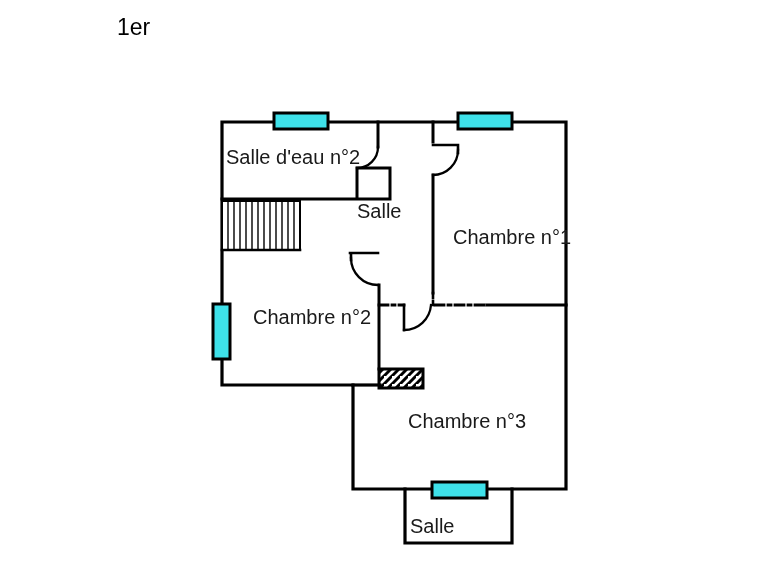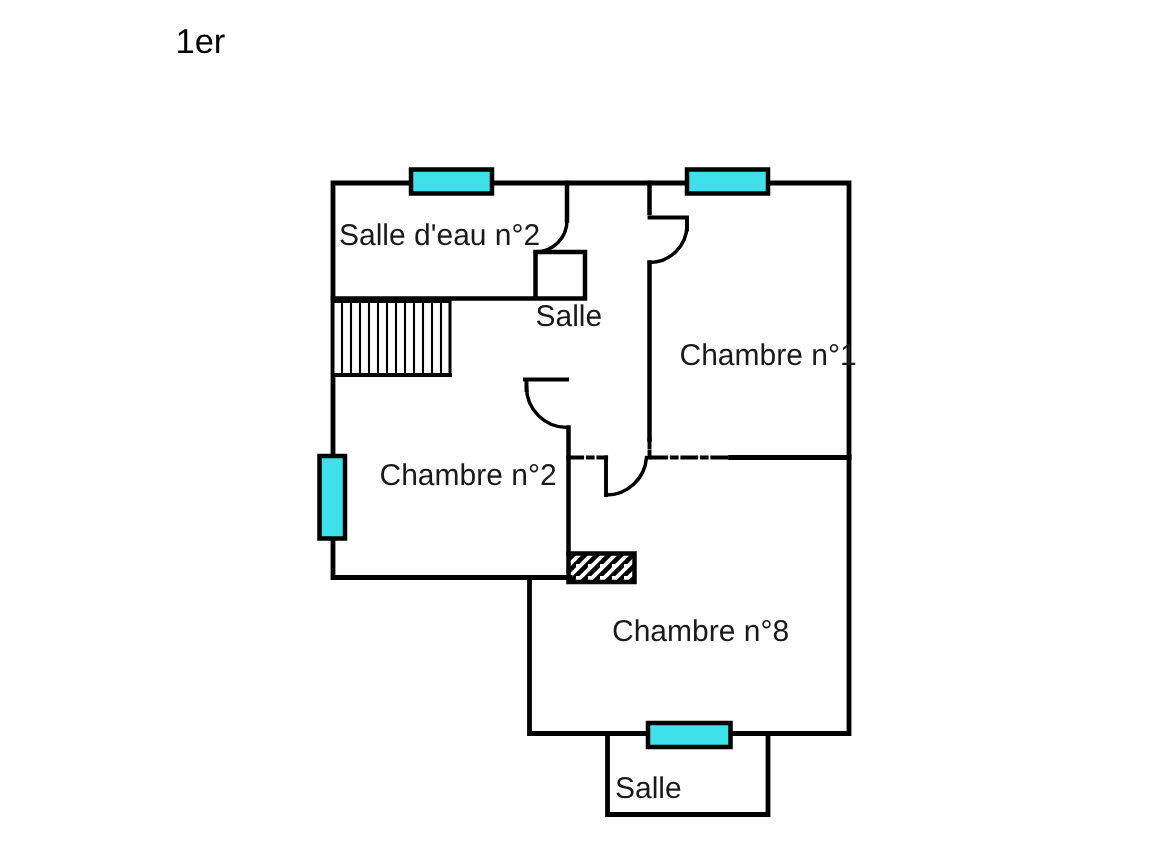--- a/index.html
+++ b/index.html
@@ -82,16 +82,16 @@
       <rect x="458" y="113" width="54" height="16" stroke-width="3" fill="#3ee1ea"></rect>
       <rect x="213" y="304" width="17" height="55" stroke-width="3" fill="#3ee1ea"></rect>
       <rect x="432" y="482" width="55" height="16" stroke-width="3" fill="#3ee1ea"></rect>
     </g>
   </svg>
 
   <div class="room-label lbl-salle-deau">Salle d'eau n°2</div>
   <div class="room-label lbl-palier">Salle</div>
   <div class="room-label lbl-chambre1">Chambre n°1</div>
   <div class="room-label lbl-chambre2">Chambre n°2</div>
-  <div class="room-label lbl-chambre3">Chambre n°8</div>
+  <div class="room-label lbl-chambre3">Chambre n°3</div>
   <div class="room-label lbl-balcon">Salle</div>
 
 </div>
 
 </body></html>

